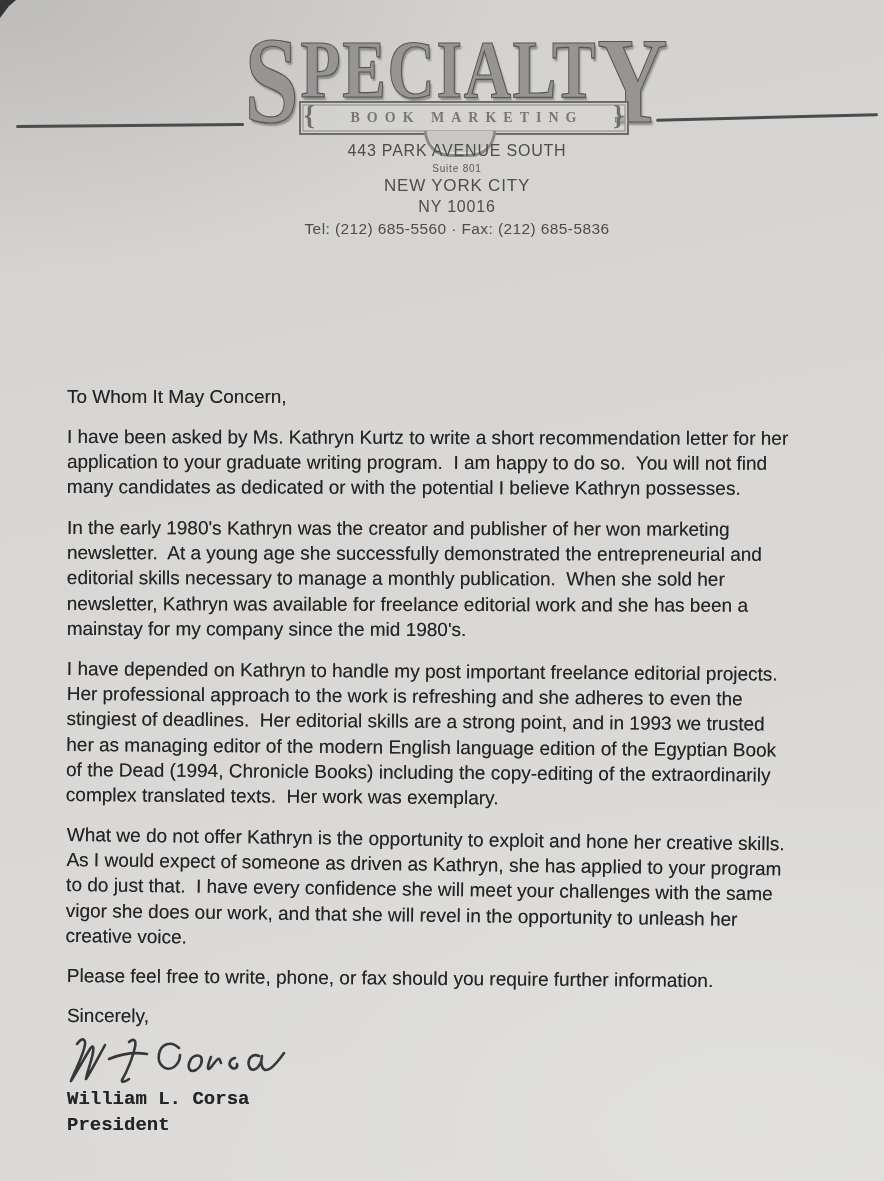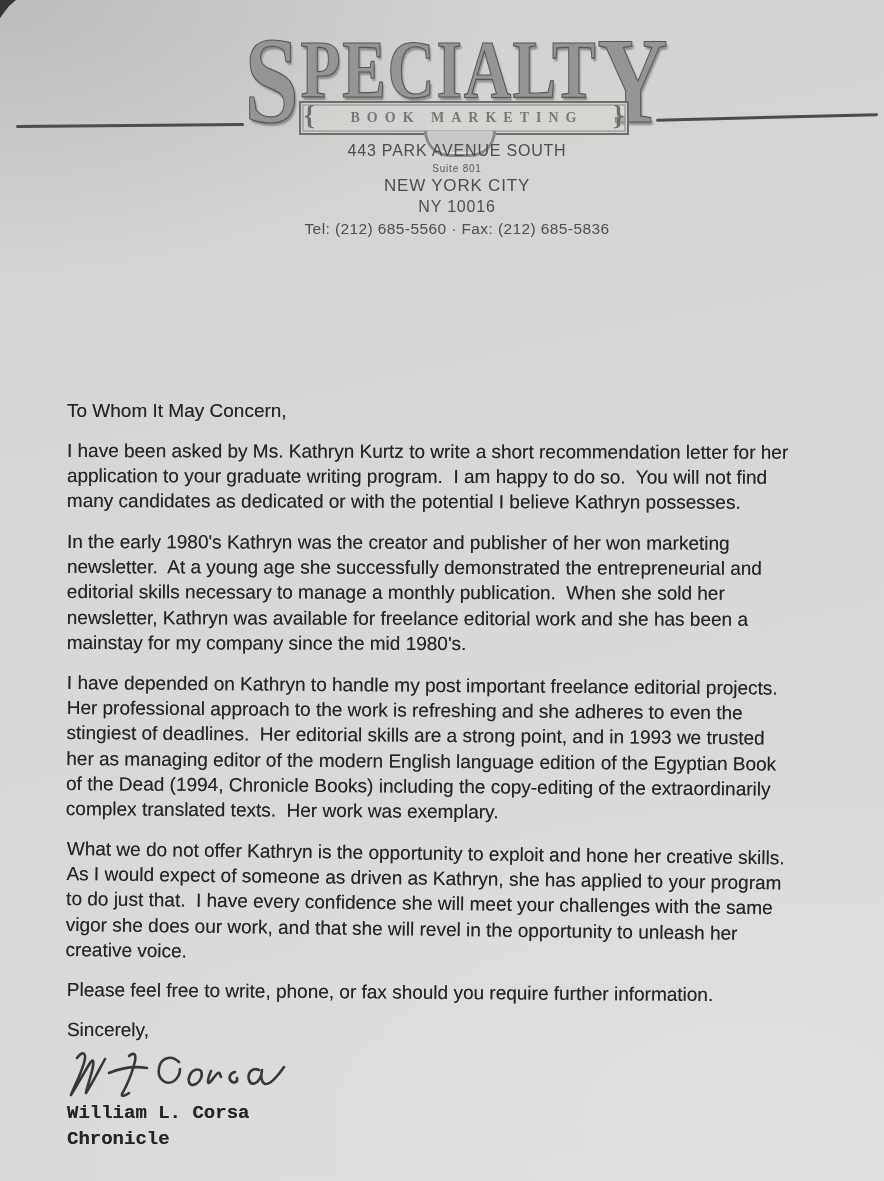--- a/index.html
+++ b/index.html
@@ -72,21 +72,21 @@
     position:absolute;left:0;top:142px;width:914px;text-align:center;
     color:#4e4d4c;letter-spacing:0.8px;line-height:1.1;
   }
   .addr .line1{font-size:16px;}
   .addr .suite{font-size:10px;margin-top:3px;color:#5a5958;}
   .addr .city{font-size:17px;margin-top:3px;}
   .addr .zip{font-size:16px;margin-top:3px;}
   .addr .tel{font-size:15.5px;margin-top:4px;letter-spacing:0.4px;}
   
   .body-block{
-    position:absolute;left:67px;top:398px;width:772px;
+    position:absolute;left:67px;top:384px;width:772px;
     font-size:19px;line-height:25.2px;color:#242424;
     text-shadow:0 0 0.5px rgba(40,40,40,0.55);
   }
   .para{margin:0 0 15px 0;white-space:pre-wrap;transform-origin:left top;}
   .tilt-a{transform:rotate(0.15deg);}
   .tilt-b{transform:rotate(0.45deg);}
   .tilt-c{transform:rotate(0.75deg);}
   .sig-svg{display:block;margin:4px 0 2px -4px;}
   .sig-name,.sig-title{margin:0;font-weight:bold;line-height:26px;white-space:pre-wrap;font-family:Liberation Mono, monospace;}
   .ref-line{margin:14px 0 0 0;font-weight:bold;white-space:pre-wrap;}
@@ -152,16 +152,16 @@
         <path d="M46,27 C58,22 72,20 84,22"></path>
         <path d="M116,16 C108,8 98,12 96,22 C94,33 103,40 111,35 C115,32 117,27 117,23"></path>
         <path d="M128,27 C123,36 127,41 133,38 C138,35 140,29 138,25 C135,22 130,24 128,27"></path>
         <path d="M148,25 C145,32 144,37 146,37 C149,35 152,29 155,27 C157,26 157,29 158,31"></path>
         <path d="M172,26 C167,27 165,32 168,35 C171,38 175,36 174,32"></path>
         <path d="M196,24 C189,21 184,27 186,34 C188,40 194,38 197,32 C199,28 199,25 199,24 C198,29 198,36 202,38 C207,39 214,31 221,21"></path>
       </g>
     </svg>
 
     <p class="sig-name">William L. Corsa</p>
-    <p class="sig-title">Chronicle</p>
+    <p class="sig-title">President</p>
   </div>
 
 </div>
 
 </body></html>

